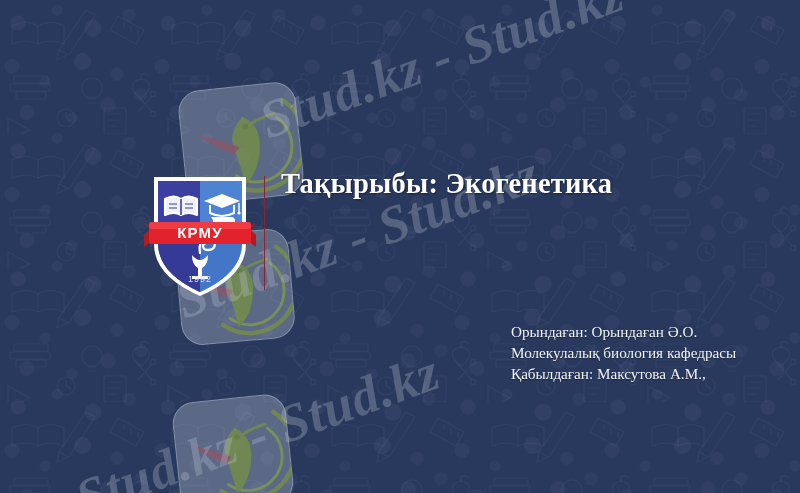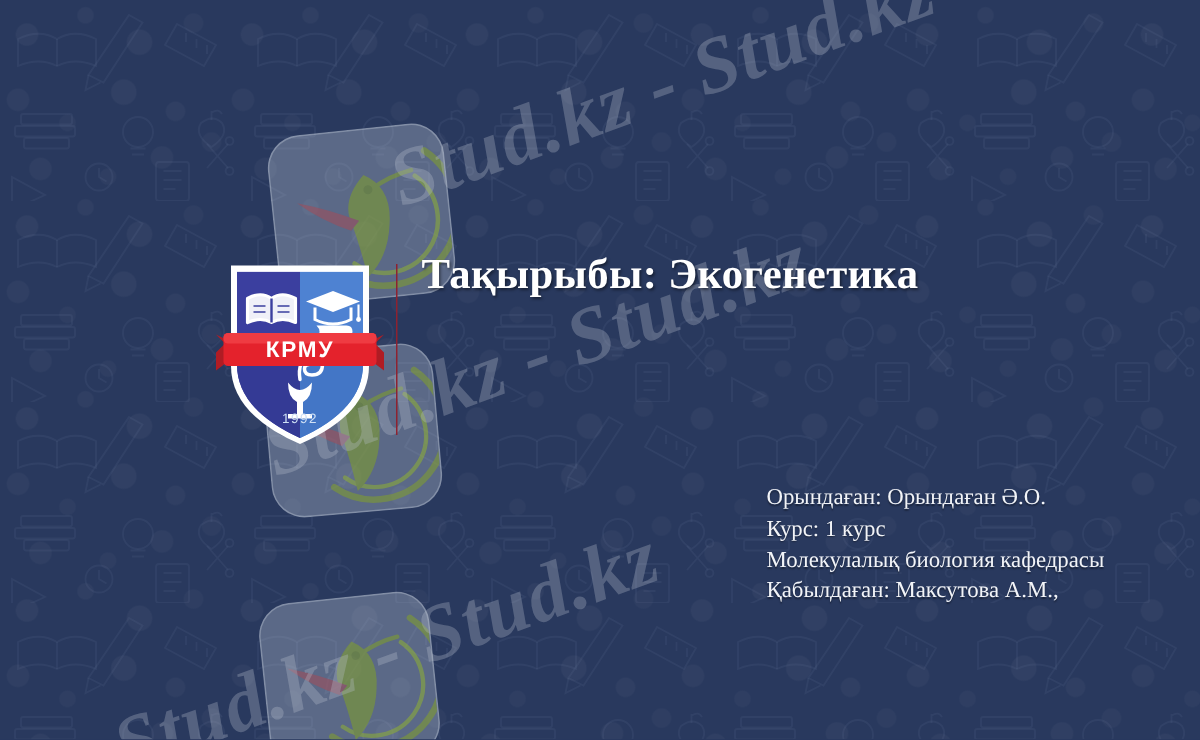--- a/index.html
+++ b/index.html
@@ -218,18 +218,17 @@
   </div>
 
   <div id="red-rule"></div>
 
   <div id="title">
     <span class="tline">Тақырыбы: Экогенетика</span>
   </div>
 
   <div id="authors">
     <span class="aline">Орындаған: Орындаған Ә.О.</span>
-    <span class="aline">Курс: 1 курс</span>
     <span class="aline">Молекулалық биология кафедрасы</span>
     <span class="aline">Қабылдаған: Максутова А.М.,</span>
   </div>
 
 </div>
 
 </body></html>

